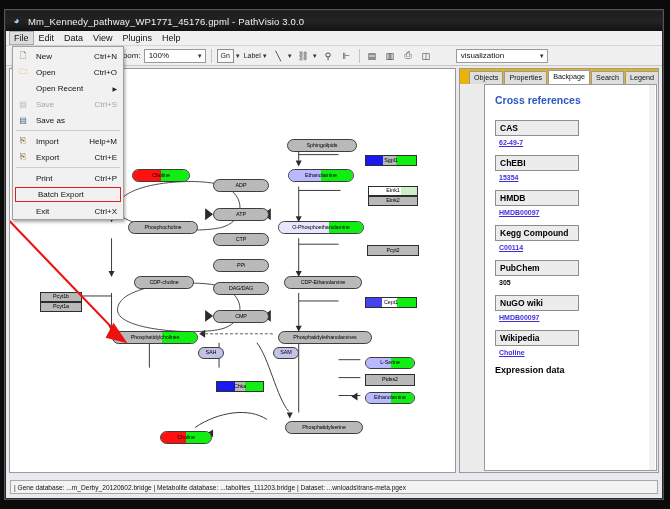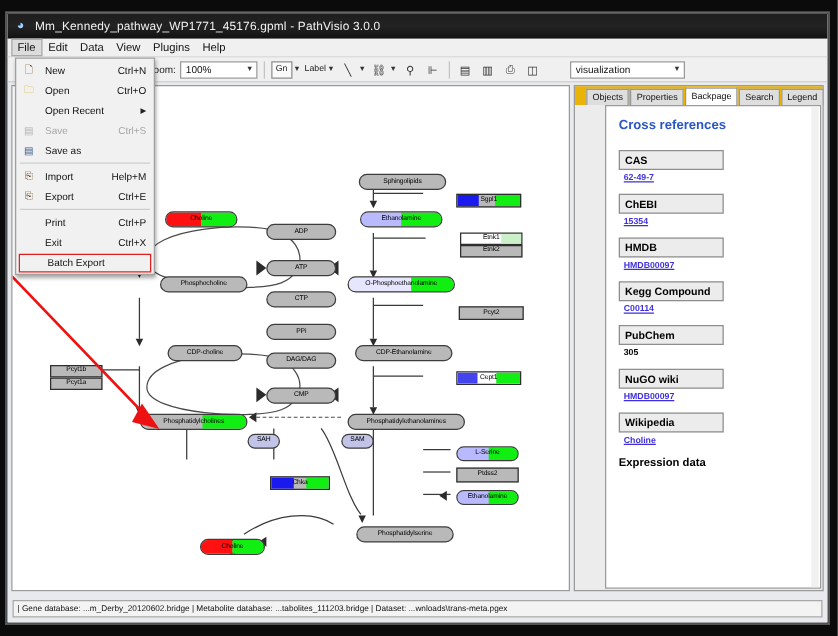--- a/index.html
+++ b/index.html
@@ -541,24 +541,24 @@
         <span class="fm-ico">⎘</span>
         <span class="fm-lbl">Export</span>
         <span class="fm-key">Ctrl+E</span>
       </div>
       <div class="fm-sep"></div>
       <div class="fm-row">
         <span class="fm-ico"></span>
         <span class="fm-lbl">Print</span>
         <span class="fm-key">Ctrl+P</span>
       </div>
+      <div class="fm-row boxed">
+        <span class="fm-lbl">Batch Export</span>
+      </div>
       <div class="fm-row">
         <span class="fm-ico"></span>
         <span class="fm-lbl">Exit</span>
         <span class="fm-key">Ctrl+X</span>
       </div>
-      <div class="fm-row boxed">
-        <span class="fm-lbl">Batch Export</span>
-      </div>
     </div>
 
   </div>
 </div>
 
 </body></html>

